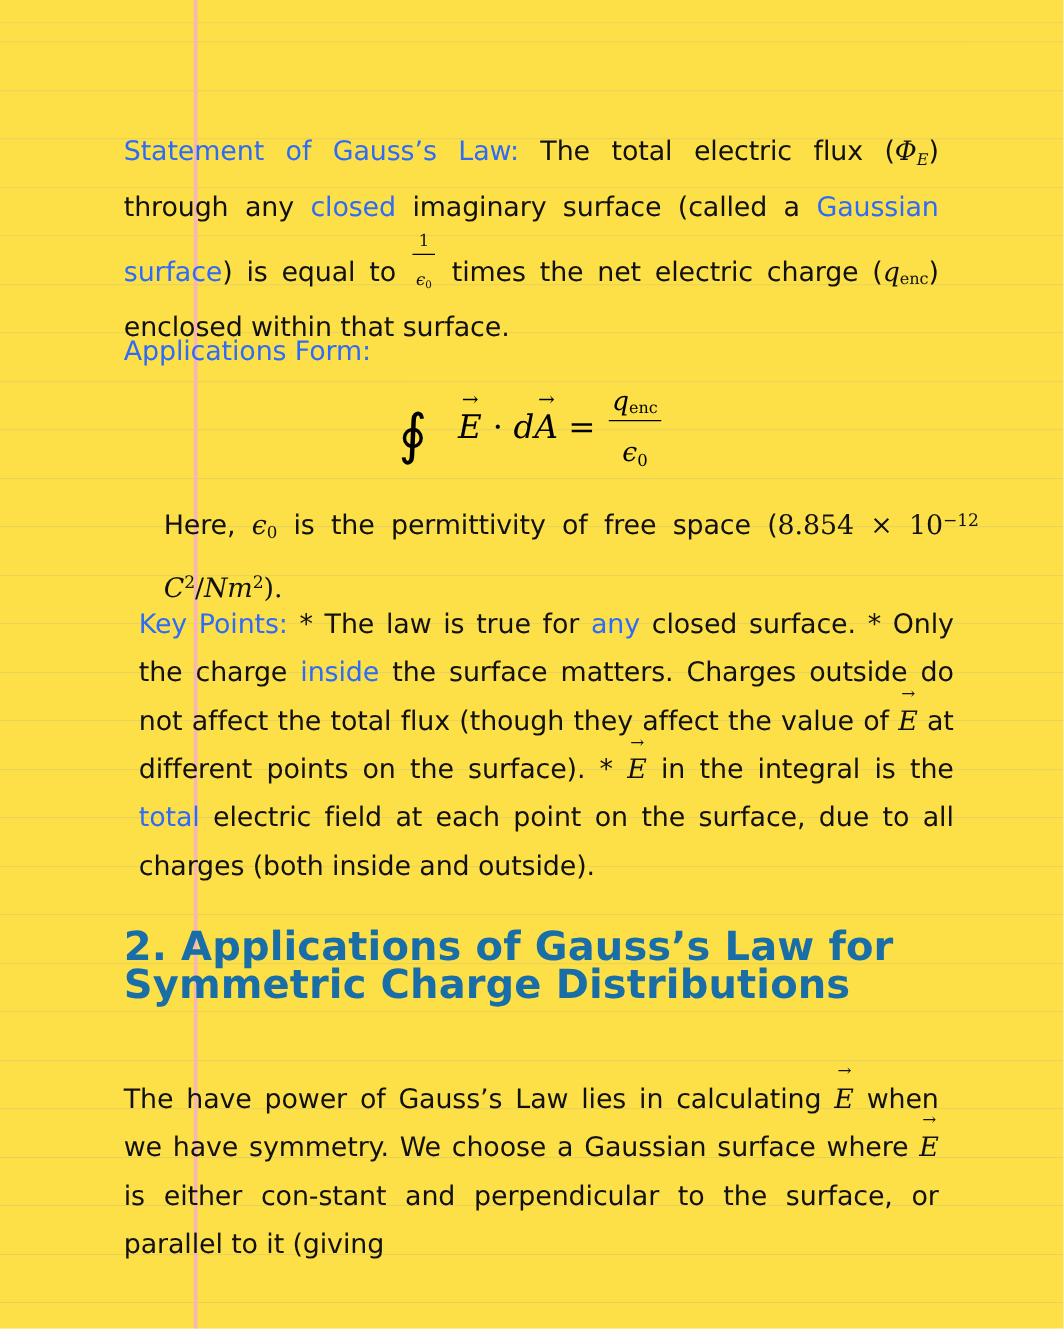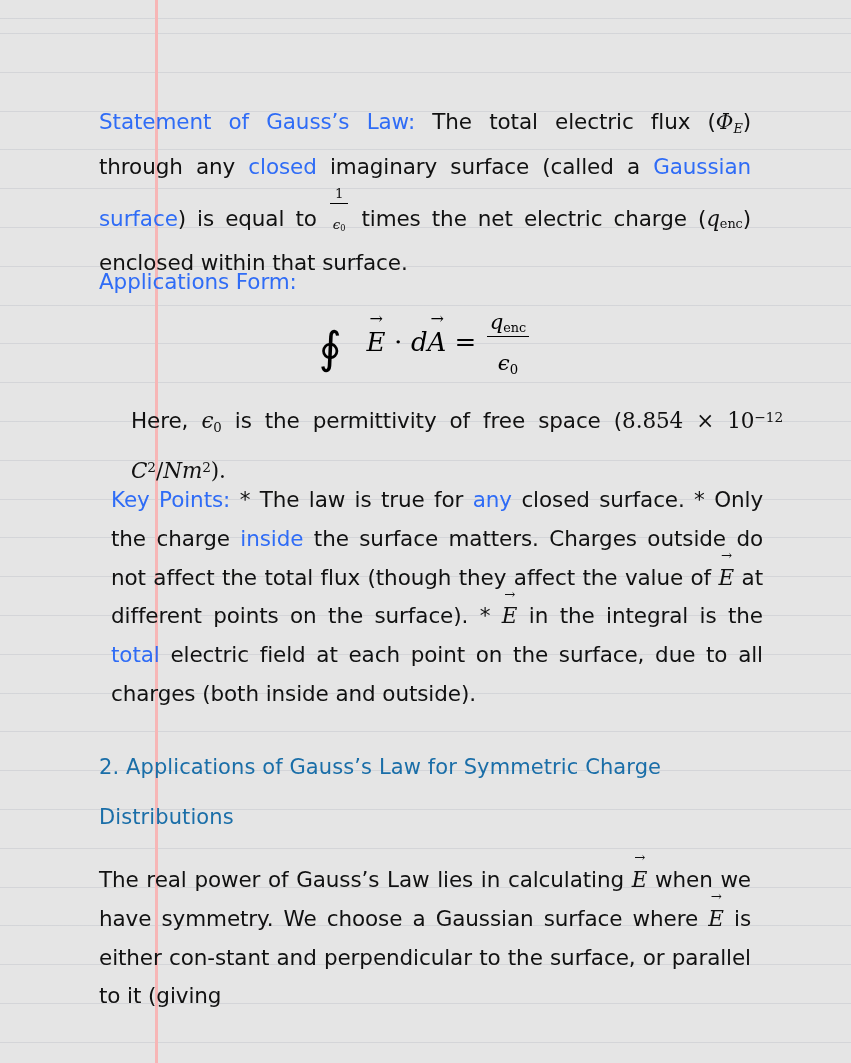--- a/index.html
+++ b/index.html
@@ -7,21 +7,21 @@
     padding: 0;
     background: #ffffff;
   }
   body {
     font-family: "DejaVu Sans", sans-serif;
   }
   .page {
     position: relative;
     width: 851px;
     height: 1063px;
-    background: #e5e5e5;
+    background: #fde047;
     overflow: hidden;
   }
   
   .rules {
     position: absolute;
     inset: 0;
     background-image: repeating-linear-gradient(
       to bottom,
       rgba(150,155,170,0.22) 0px,
       rgba(150,155,170,0.22) 1px,
@@ -58,23 +58,23 @@
     line-height: 38.8px;
     color: #111111;
     text-align: justify;
     letter-spacing: -0.1px;
   }
   .accent {
     color: #2f6cf6;
   }
   .heading {
     color: #1a6ea8;
-    font-size: 21px;
-    line-height: 50px;
-    font-weight: normal;
+    font-size: 32px;
+    line-height: 30px;
+    font-weight: bold;
     letter-spacing: 0.1px;
   }
   
   .math-block {
     font-family: "DejaVu Serif", serif;
     text-align: center;
     font-size: 26px;
     line-height: 38.8px;
     color: #000;
   }
@@ -197,18 +197,18 @@
         <span class="den"><span class="mathi">ϵ</span><sub>0</sub></span>
       </span>
     </div>
 
     <p class="para blk-4"><span>Here, </span><span class="serif mathi">ϵ</span><span class="serif"><sub>0</sub></span><span> is the permittivity of free space (</span><span class="serif">8.854</span><span> </span><span class="serif">×</span><span> </span><span class="serif">10</span><span class="serif"><sup>−12</sup></span><span> </span><span class="serif mathi">C</span><span class="serif"><sup>2</sup></span><span class="serif">/</span><span class="serif mathi">Nm</span><span class="serif"><sup>2</sup></span><span class="serif">).</span></p>
 
     <p class="para blk-5"><span class="accent">Key Points:</span><span> </span><span>* The law is true for </span><span class="accent">any</span><span> closed surface. * Only the charge </span><span class="accent">inside</span><span> the surface matters. Charges outside do not affect the total flux (though they affect the value of </span><span class="serif vec">E</span><span> at different points on the surface).  * </span><span class="serif vec">E</span><span> in the integral is the </span><span class="accent">total</span><span> electric field at each point on the surface, due to all charges (both inside and outside).</span></p>
 
     <h2 class="heading blk-6">2. Applications of Gauss’s Law for Symmetric Charge Distributions</h2>
 
-    <p class="para blk-7 tight"><span>The real power of Gauss’s Law lies in calculating </span><span class="serif vec">E</span><span> when we have symmetry. We choose a Gaussian surface where </span><span class="serif vec">E</span><span> is either con-stant and perpendicular to the surface, or parallel to it (giving</span></p>
+    <p class="para blk-7 tight"><span>The have power of Gauss’s Law lies in calculating </span><span class="serif vec">E</span><span> when we have symmetry. We choose a Gaussian surface where </span><span class="serif vec">E</span><span> is either con-stant and perpendicular to the surface, or parallel to it (giving</span></p>
 
   </div>
 
 
 </div>
 
 </body></html>

